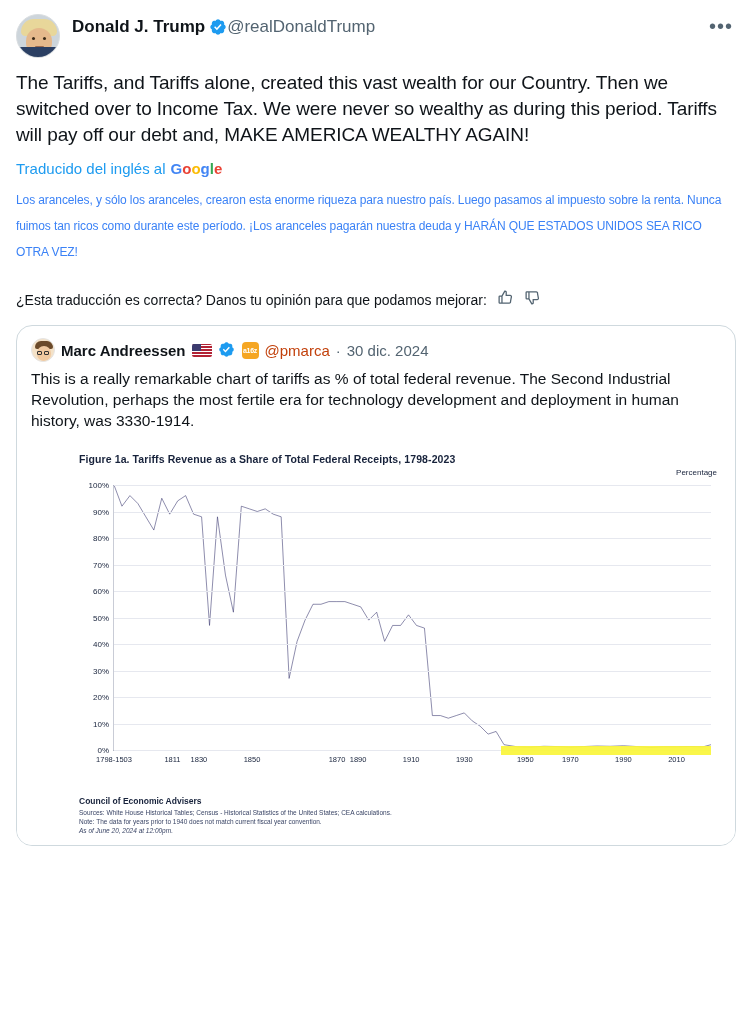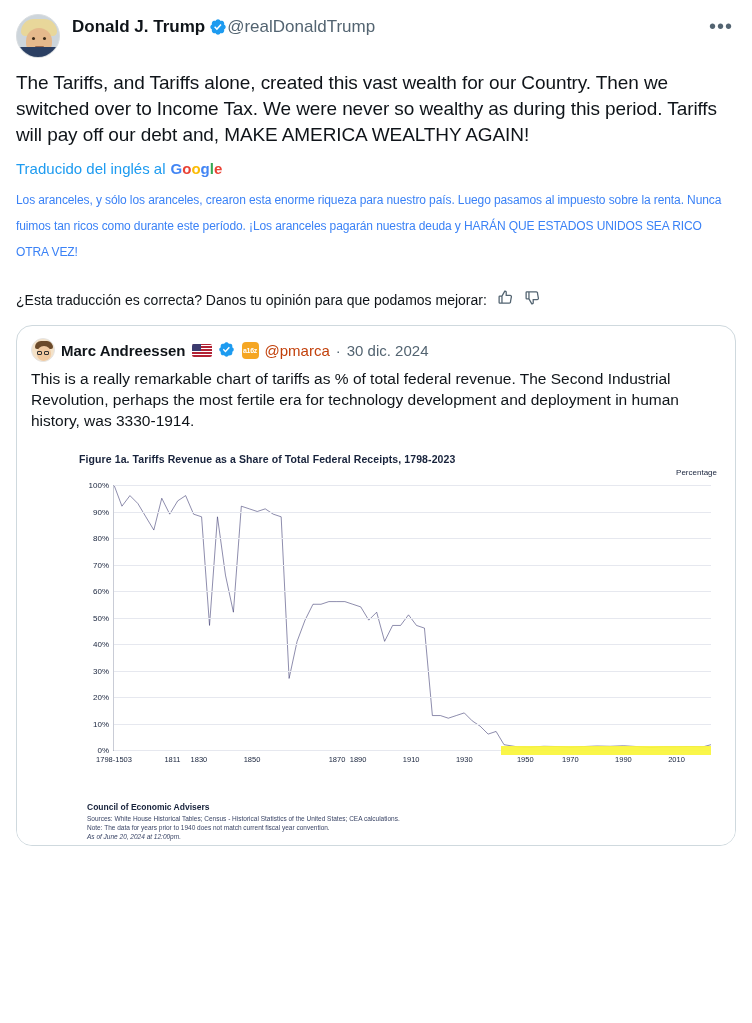--- a/index.html
+++ b/index.html
@@ -177,21 +177,21 @@
     font-size: 8px; color: #17223b; padding-right: 5px; white-space: nowrap;
   }
   .xlab {
     position: absolute; top: 100%; transform: translateX(-50%);
     font-size: 7.5px; color: #17223b; padding-top: 5px; white-space: nowrap;
   }
   .highlight-bar {
     position: absolute; background: #faf53a; opacity: 0.92;
   }
   .chart-foot {
-    position: absolute; left: 0; right: 0; bottom: 4px; margin-left: 8px;
+    position: absolute; left: 0; right: 0; bottom: 10px;
   }
   .cea { font-size: 8.5px; font-weight: bold; color: #17223b; }
   .srcs { font-size: 6.5px; color: #3a4566; line-height: 9px; margin-top: 2px; }
   .srcs em { font-style: italic; }
   svg.series { position: absolute; left: 0; top: 0; width: 100%; height: 100%; overflow: visible; }
 </style>
 </head>
 <body>
 
 <div class="tweet">

